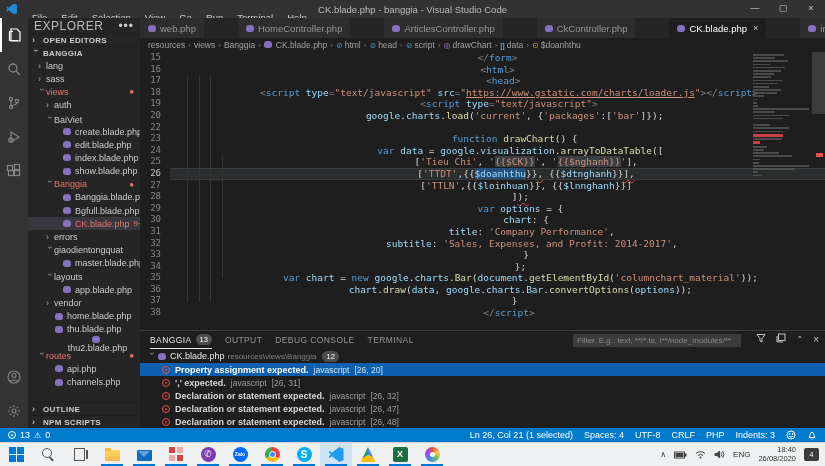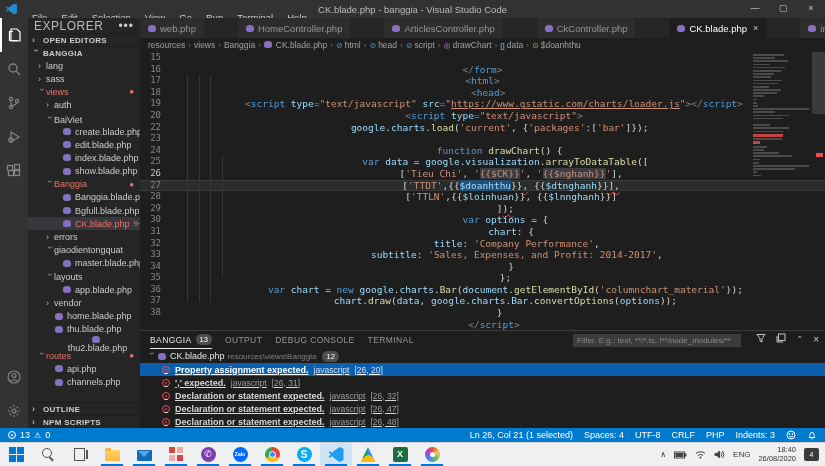--- a/index.html
+++ b/index.html
@@ -59,21 +59,21 @@
   .breadcrumb { height:14px; display:flex; align-items:center; font-size:8.5px; color:#a0a0a0;
     padding-left:8px; flex:none; white-space:nowrap; overflow:hidden; }
   .bc-sep { color:#6e6e6e; margin:0 3px; font-size:8px; }
   .bc-ico { margin-right:2px; font-size:8px; }
   .bc-ico.symbol { color:#519aba; }
   .bc-ico.method { color:#b180d7; }
   .bc-ico.array  { color:#75beff; }
   .bc-ico.key    { color:#cca700; }
 
   .code { position:relative; flex:1; overflow:hidden; font-family:"DejaVu Sans Mono",monospace; font-size:9.5px; }
-  .cline { height:11.6px; line-height:11.6px; display:flex; white-space:pre;flex-direction:column; }
+  .cline { height:11.6px; line-height:11.6px; display:flex; white-space:pre; }
   .ln { width:30px; flex:none; text-align:right; padding-right:9px; color:#858585; font-size:9px; }
   .ct { flex:1;text-align:center; }
   .cline.cur .ln { color:#c6c6c6; }
   .cline.cur .ct { background:#2a2d2e; box-shadow:inset 0 1px 0 #3c3c3c, inset 0 -1px 0 #3c3c3c; }
   .tk.pl{color:#d4d4d4} .tk.pu{color:#808080} .tk.tg{color:#569cd6} .tk.at{color:#9cdcfe}
   .tk.st{color:#ce9178} .tk.kw{color:#569cd6} .tk.fn{color:#dcdcaa} .tk.vr{color:#9cdcfe}
   .tk.lk{color:#ce9178; text-decoration:underline;}
   .tk.hl{background:#3a3d41;}
   .tk.sel{background:#264f78;}
   .tk.sq{color:#d4d4d4; text-decoration:underline; text-decoration-style:wavy;
@@ -92,21 +92,21 @@
     font-size:8.5px; letter-spacing:.4px; color:#969696; }
   .panel-tab { display:flex; align-items:center; gap:4px; height:18px; }
   .panel-tab.active { color:#e7e7e7; border-bottom:1px solid #e7e7e7; }
   .badge { background:#4d4d4d; color:#ffffff; border-radius:7px; font-size:7.5px; padding:1px 4px; letter-spacing:0; }
   .pfilter { position:absolute; right:84px; top:3px; width:168px; height:13px; background:#3c3c3c;
     color:#8a8a8a; font-size:8px; line-height:13px; padding:0 4px; overflow:hidden; white-space:nowrap; }
   .picons { position:absolute; right:6px; top:2px; display:flex; gap:10px; color:#c5c5c5; font-size:10px; align-items:center; }
   .prow-group { height:14px; display:flex; align-items:center; font-size:9px; color:#e7e7e7; padding-left:8px; }
   .prow-group .path { color:#808080; font-size:8px; margin-left:3px; }
   .prow-group .badge { margin-left:6px; }
-  .prow { height:13px; display:flex; align-items:center; font-size:9px; color:#d8d8d8; padding-left:22px; white-space:nowrap;text-decoration:underline; }
+  .prow { height:13px; display:flex; align-items:center; font-size:9px; color:#d8d8d8; padding-left:22px; white-space:nowrap; }
   .prow.selected { background:#0b5fae; color:#ffffff; }
   .errico { width:8px; height:8px; border:1px solid #f14c4c; border-radius:50%; color:#f14c4c;
     font-size:6px; line-height:6px; text-align:center; margin-right:5px; flex:none; }
   .prow .msg { font-weight:bold; margin-right:5px; }
   .prow .src, .prow .pos { color:#9e9e9e; font-size:8.5px; margin-right:5px; }
   .prow.selected .src, .prow.selected .pos { color:#d0e4f5; }
 
   
   .statusbar { position:absolute; left:0; top:428px; width:825px; height:14px; background:#007acc;
     color:#ffffff; display:flex; align-items:center; font-size:9px; padding:0 8px; }

